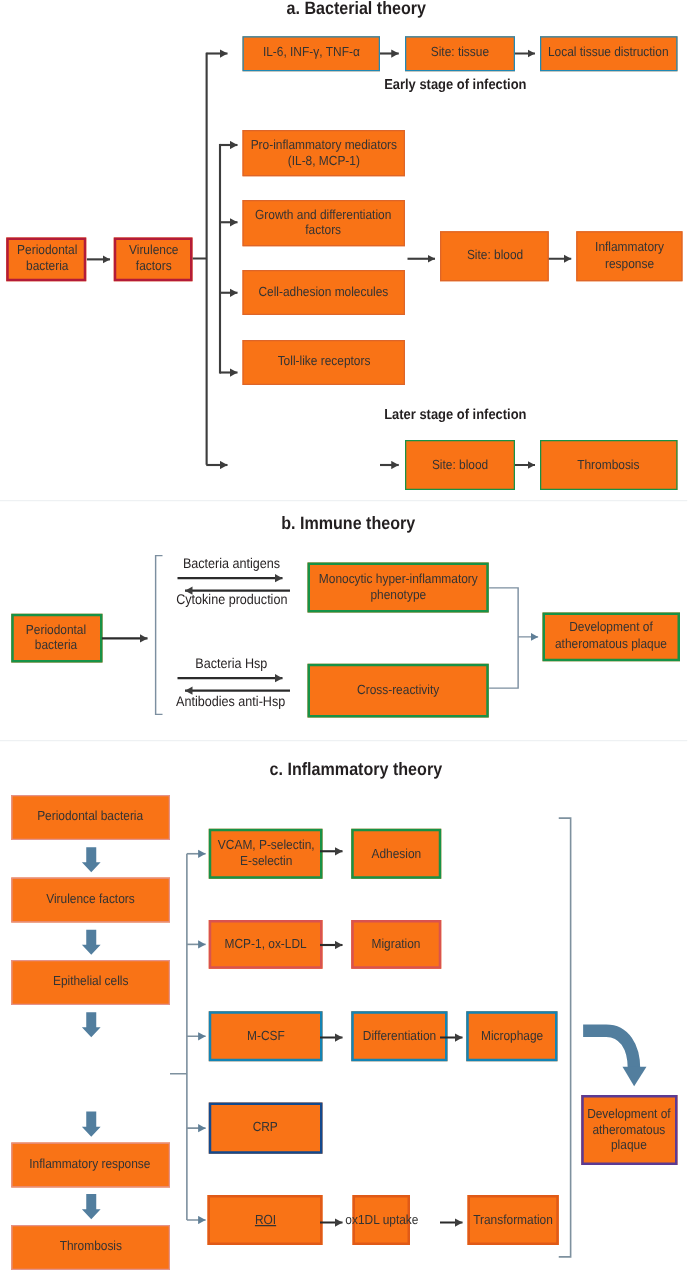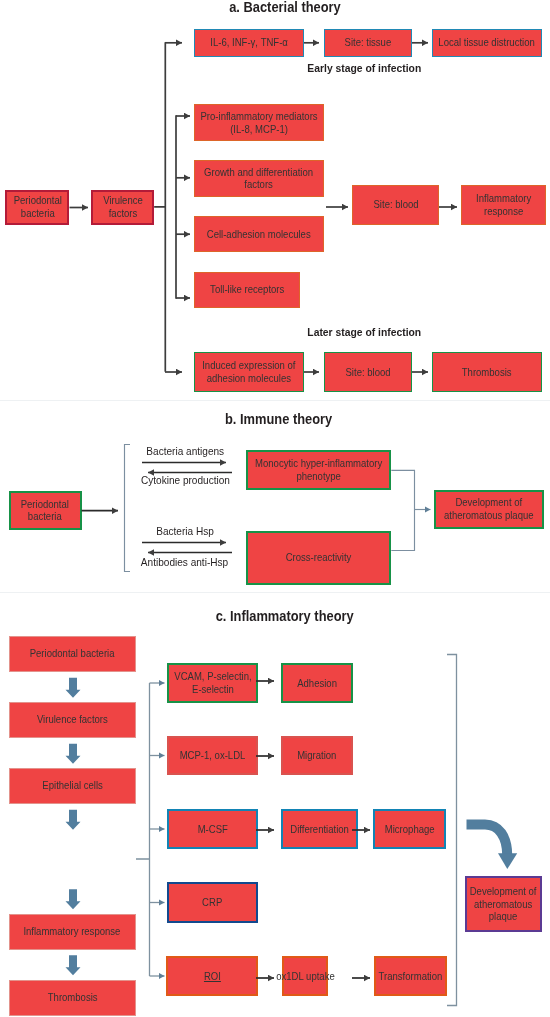--- a/index.html
+++ b/index.html
@@ -6,21 +6,21 @@
   html,body{margin:0;padding:0;}
   body{width:550px;height:1017px;background:#ffffff;
        font-family:"Liberation Sans","DejaVu Sans",sans-serif;color:#333333;overflow:hidden;}
   .fig{position:relative;width:550px;height:1017px;}
   .ptitle{position:absolute;text-align:center;font-weight:bold;font-size:14.3px;
           color:#231f20;white-space:nowrap;}
   .cap{position:absolute;text-align:center;font-weight:bold;font-size:11.5px;
        color:#231f20;white-space:nowrap;}
   .alabel{position:absolute;text-align:center;font-size:11.2px;color:#231f20;white-space:nowrap;}
   .sep{position:absolute;left:0;width:550px;height:1px;background:#eef1f3;}
-  .box{position:absolute;box-sizing:border-box;background:#ef4444;display:flex;align-items:center;
+  .box{position:absolute;box-sizing:border-box;background:#f97316;display:flex;align-items:center;
        justify-content:center;text-align:center;line-height:1.2;font-size:10.6px;color:#333333;}
   .txt{display:block;white-space:pre;transform:scaleX(0.90);}
   .txt2{display:inline-block;white-space:nowrap;transform:scaleX(0.90);}
   svg.ovl{position:absolute;left:0;top:0;width:550px;height:1017px;overflow:visible;pointer-events:none;}
 </style>
 </head>
 <body>
 
 <div class="fig">
 
@@ -50,56 +50,52 @@
       <span class="txt">Pro-inflammatory mediators
 (IL-8, MCP-1)</span>
     </div>
   <div class="box" style="left:194px;top:160px;width:130px;height:36.5px;border:1.8px solid #dd6529;">
       <span class="txt">Growth and differentiation
 factors</span>
     </div>
   <div class="box" style="left:194px;top:216px;width:130px;height:36px;border:1.8px solid #dd6529;">
       <span class="txt">Cell-adhesion molecules</span>
     </div>
-  <div class="box" style="left:194px;top:271.5px;width:106px;height:36px;border:1.8px solid #dd6529;">
+  <div class="box" style="left:194px;top:271.5px;width:130px;height:36px;border:1.8px solid #dd6529;">
       <span class="txt">Toll-like receptors</span>
     </div>
   <div class="box" style="left:352.3px;top:185px;width:87px;height:39.5px;border:1.8px solid #dd6529;">
       <span class="txt">Site: blood</span>
     </div>
   <div class="box" style="left:461px;top:185px;width:85px;height:39.5px;border:1.8px solid #dd6529;">
       <span class="txt">Inflammatory
 response</span>
     </div>
 
   <div class="cap" style="left:264px;top:326px;width:200px;"><span class="txt2">Later stage of infection</span></div>
-  <div class="box" style="left:194px;top:352px;width:110px;height:40px;border:1.8px solid #179247;">
-      <span class="txt">Induced expression of
-adhesion molecules</span>
-    </div>
   <div class="box" style="left:324px;top:352px;width:88px;height:40px;border:1.8px solid #179247;">
       <span class="txt">Site: blood</span>
     </div>
   <div class="box" style="left:432px;top:352px;width:110px;height:40px;border:1.8px solid #179247;">
       <span class="txt">Thrombosis</span>
     </div>
 
   <div class="sep" style="top:400px;"></div>
 
   <div class="ptitle" style="left:4px;top:411px;width:550px;"><span class="txt2">b. Immune theory</span></div>
 
   <div class="box" style="left:8.6px;top:490.5px;width:73px;height:39.5px;border:2px solid #179247;">
       <span class="txt">Periodontal
 bacteria</span>
     </div>
   <div class="box" style="left:246.3px;top:450px;width:145px;height:40px;border:2px solid #179247;">
       <span class="txt">Monocytic hyper-inflammatory
 phenotype</span>
     </div>
-  <div class="box" style="left:246.3px;top:530.8px;width:145px;height:54px;border:2px solid #179247;">
+  <div class="box" style="left:246.3px;top:530.8px;width:145px;height:43px;border:2px solid #179247;">
       <span class="txt">Cross-reactivity</span>
     </div>
   <div class="box" style="left:433.9px;top:489.6px;width:110px;height:39px;border:2px solid #179247;">
       <span class="txt">Development of
 atheromatous plaque</span>
     </div>
 
   <div class="alabel" style="left:140px;top:445px;width:90px;"><span class="txt2">Bacteria antigens</span></div>
   <div class="alabel" style="left:130px;top:474px;width:110px;"><span class="txt2">Cytokine production</span></div>
   <div class="alabel" style="left:140px;top:525px;width:90px;"><span class="txt2">Bacteria Hsp</span></div>

